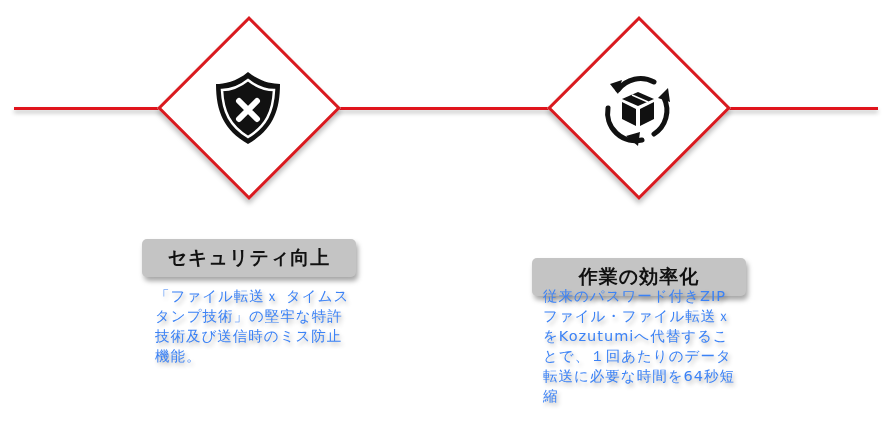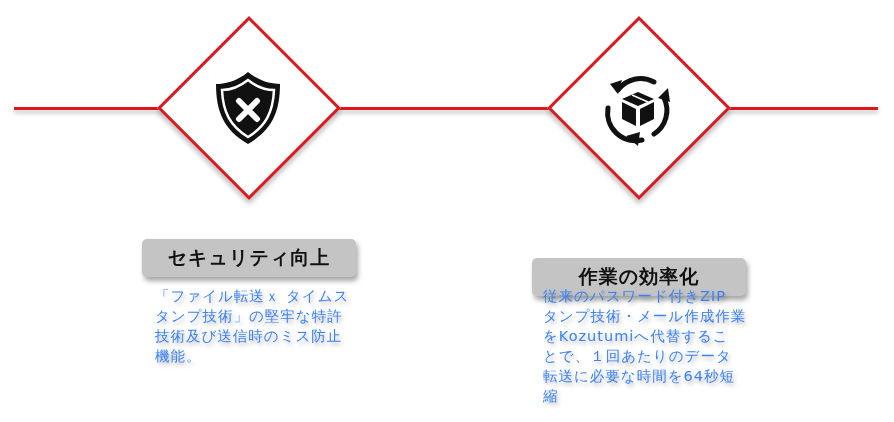--- a/index.html
+++ b/index.html
@@ -49,17 +49,17 @@
   <path d="M28 68 L40 78 L42 64 Z" fill="#111"></path>
   <path d="M40 24 L56 31 L40 38 L24 31 Z" fill="#111"></path>
   <path d="M24 34 L38 41 L38 58 L24 51 Z" fill="#111"></path>
   <path d="M42 41 L56 34 L56 51 L42 58 Z" fill="#111"></path>
   <path d="M34 27 L50 34" stroke="#fff" stroke-width="1.5"></path>
 </svg>
 <div class="label" style="left:532px; top:224px;margin-top:34px;">
   <span>作業の効率化</span>
 </div>
 <div class="desc" style="left:543px; top:286px; width:215px;">従来のパスワード付きZIP
-タンプ技術・メール作成作業
+ファイル・ファイル転送ｘ
 をKozutumiへ代替するこ
 とで、１回あたりのデータ
 転送に必要な時間を64秒短
 縮</div>
 
 </body></html>

